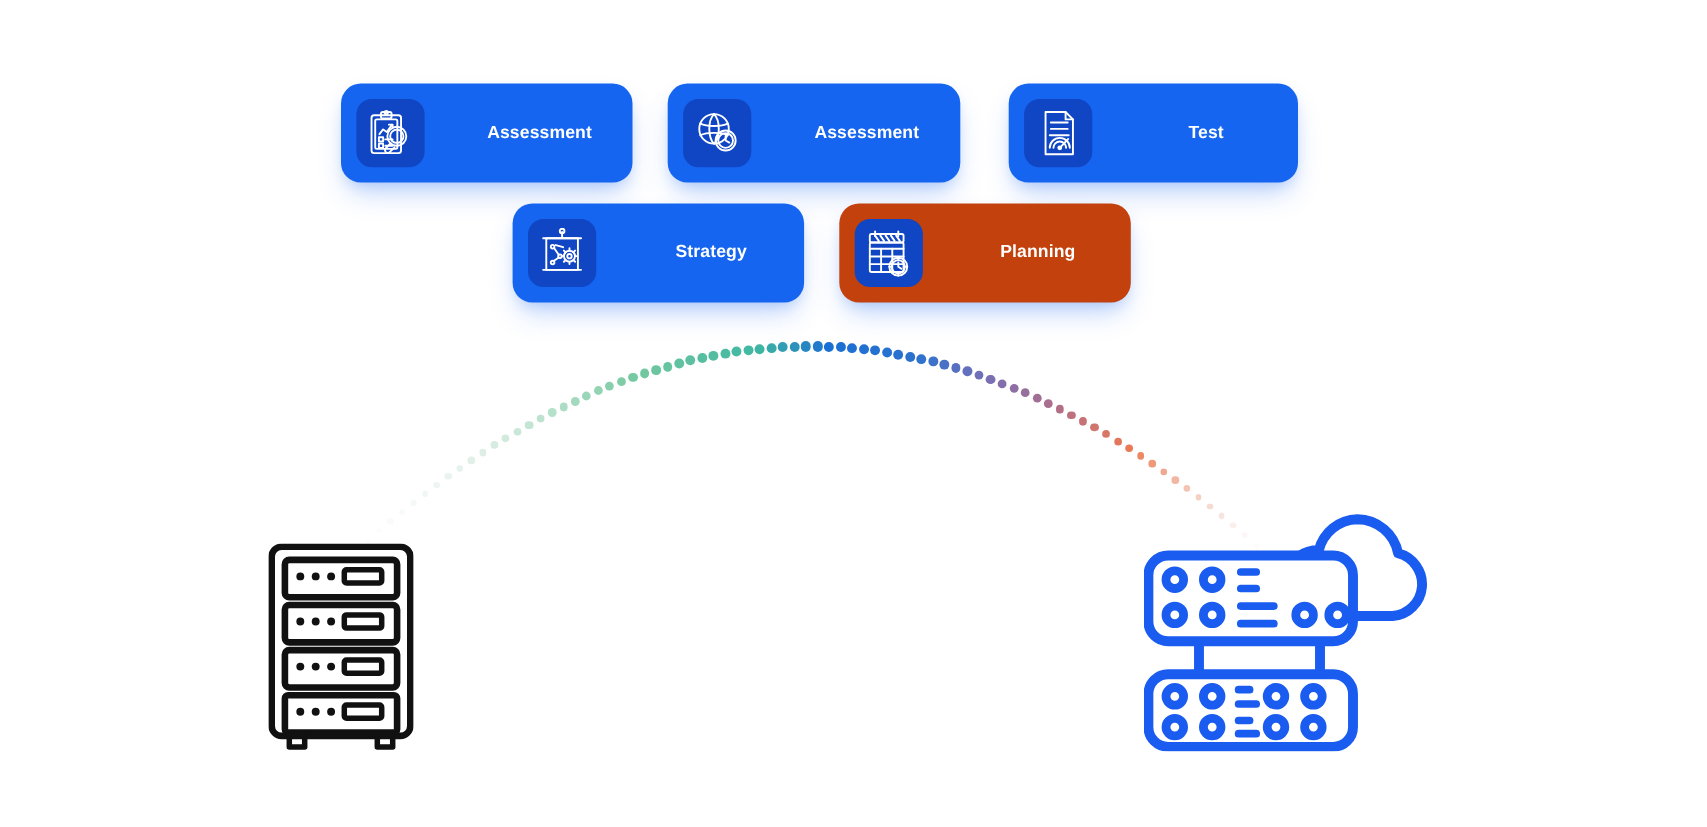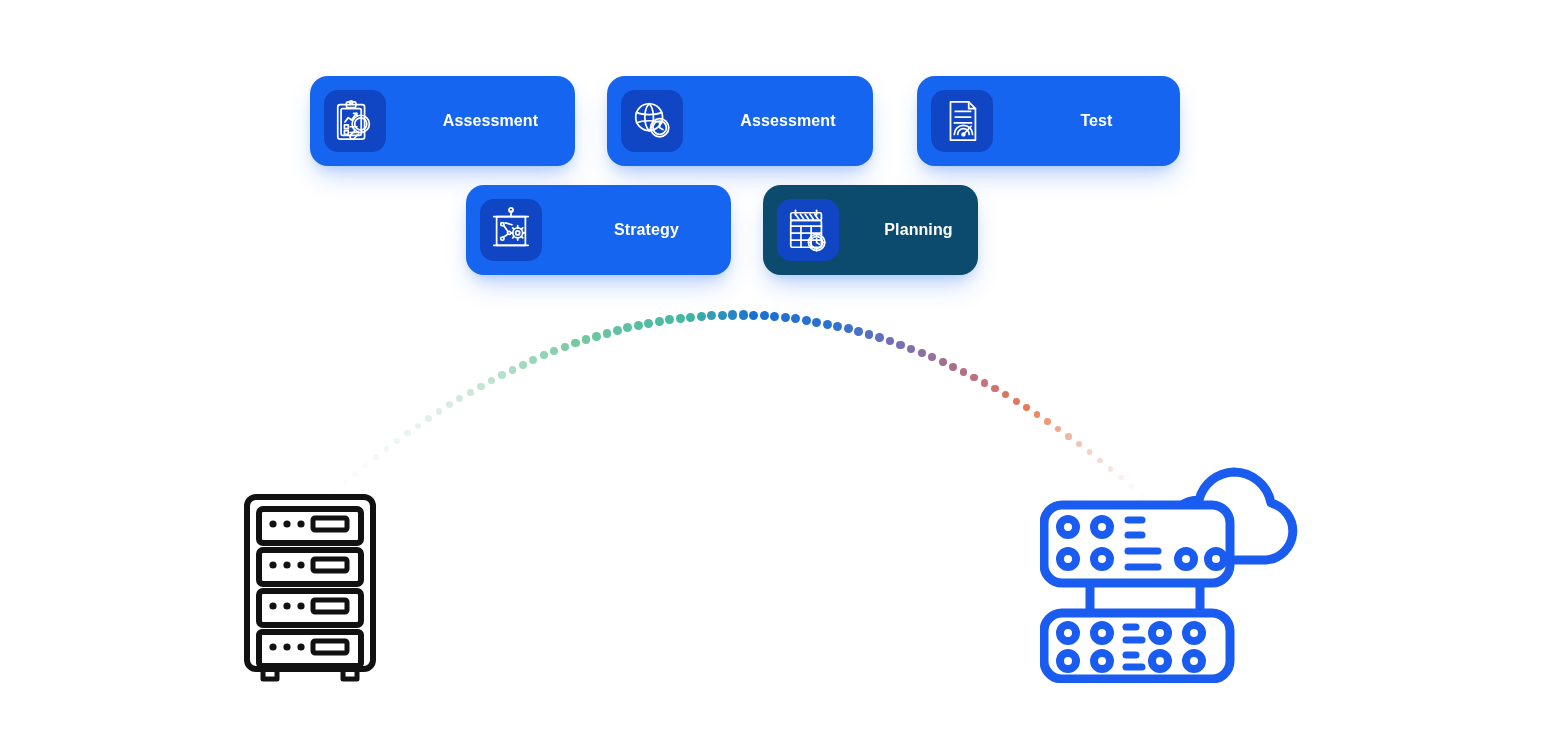--- a/index.html
+++ b/index.html
@@ -241,21 +241,21 @@
               <path d="M16 31.6 L20.9 28.3"></path>
               <path d="M25 18.5 L18 16.5"></path>
               <circle cx="31" cy="27" r="5.2"></circle>
               <circle cx="31" cy="27" r="2.1"></circle>
               <path d="M31 19.5 L31 21.8 M31 32.2 L31 34.5 M23.5 27 L25.8 27 M36.2 27 L38.5 27 M25.7 21.7 L27.3 23.3 M34.7 30.7 L36.3 32.3 M36.3 21.7 L34.7 23.3 M27.3 30.7 L25.7 32.3"></path>
             </g>
           </svg>
         </div>
         <div class="card-label" style="color: rgb(255, 255, 255);">Strategy</div>
       </div>
-      <div class="card" style="left: 763px; top: 185px; width: 215px; height: 90px; background: #0c4a6e;">
+      <div class="card" style="left: 763px; top: 185px; width: 265px; height: 90px; background: #c2410c;">
         <div class="card-icon-tile" style="background: rgb(16, 70, 196);">
           <svg viewBox="0 0 48 48" xmlns="http://www.w3.org/2000/svg">
             <g fill="none" stroke="#ffffff" stroke-width="1.8" stroke-linejoin="round" stroke-linecap="round">
               <rect x="6" y="6" width="32" height="8" rx="1.6"></rect>
               <line x1="11" y1="3.5" x2="11" y2="8"></line>
               <line x1="33" y1="3.5" x2="33" y2="8"></line>
               <path d="M11 7.5 L14.5 12.5 M16 7.5 L19.5 12.5 M21 7.5 L24.5 12.5 M26 7.5 L29.5 12.5 M31 7.5 L34.5 12.5"></path>
               <rect x="6" y="14" width="32" height="28" rx="1.6"></rect>
               <line x1="6" y1="20" x2="38" y2="20"></line>
               <line x1="16.7" y1="20" x2="16.7" y2="42"></line>

